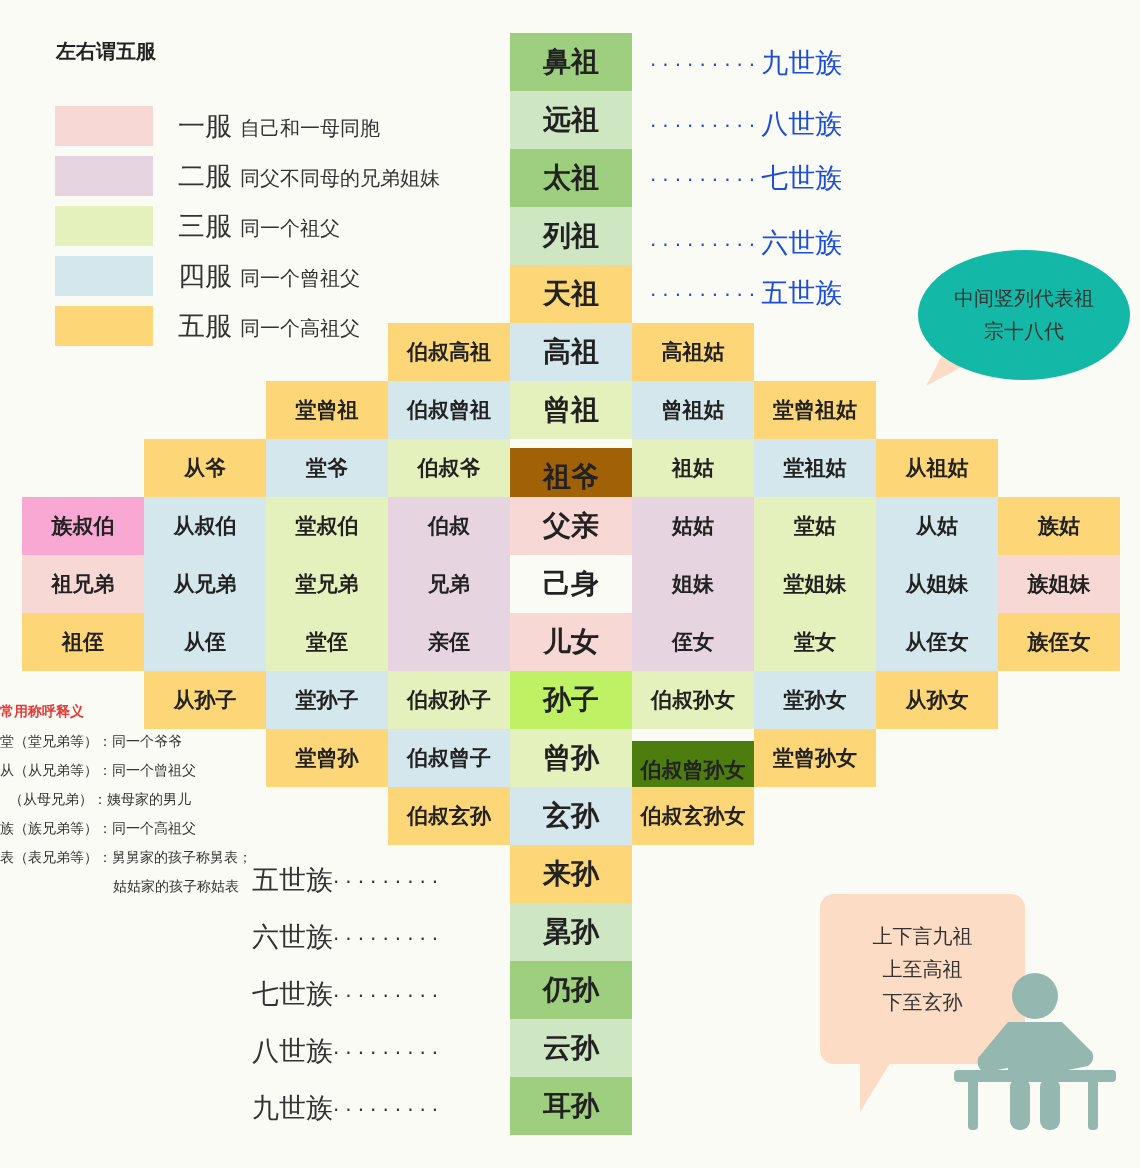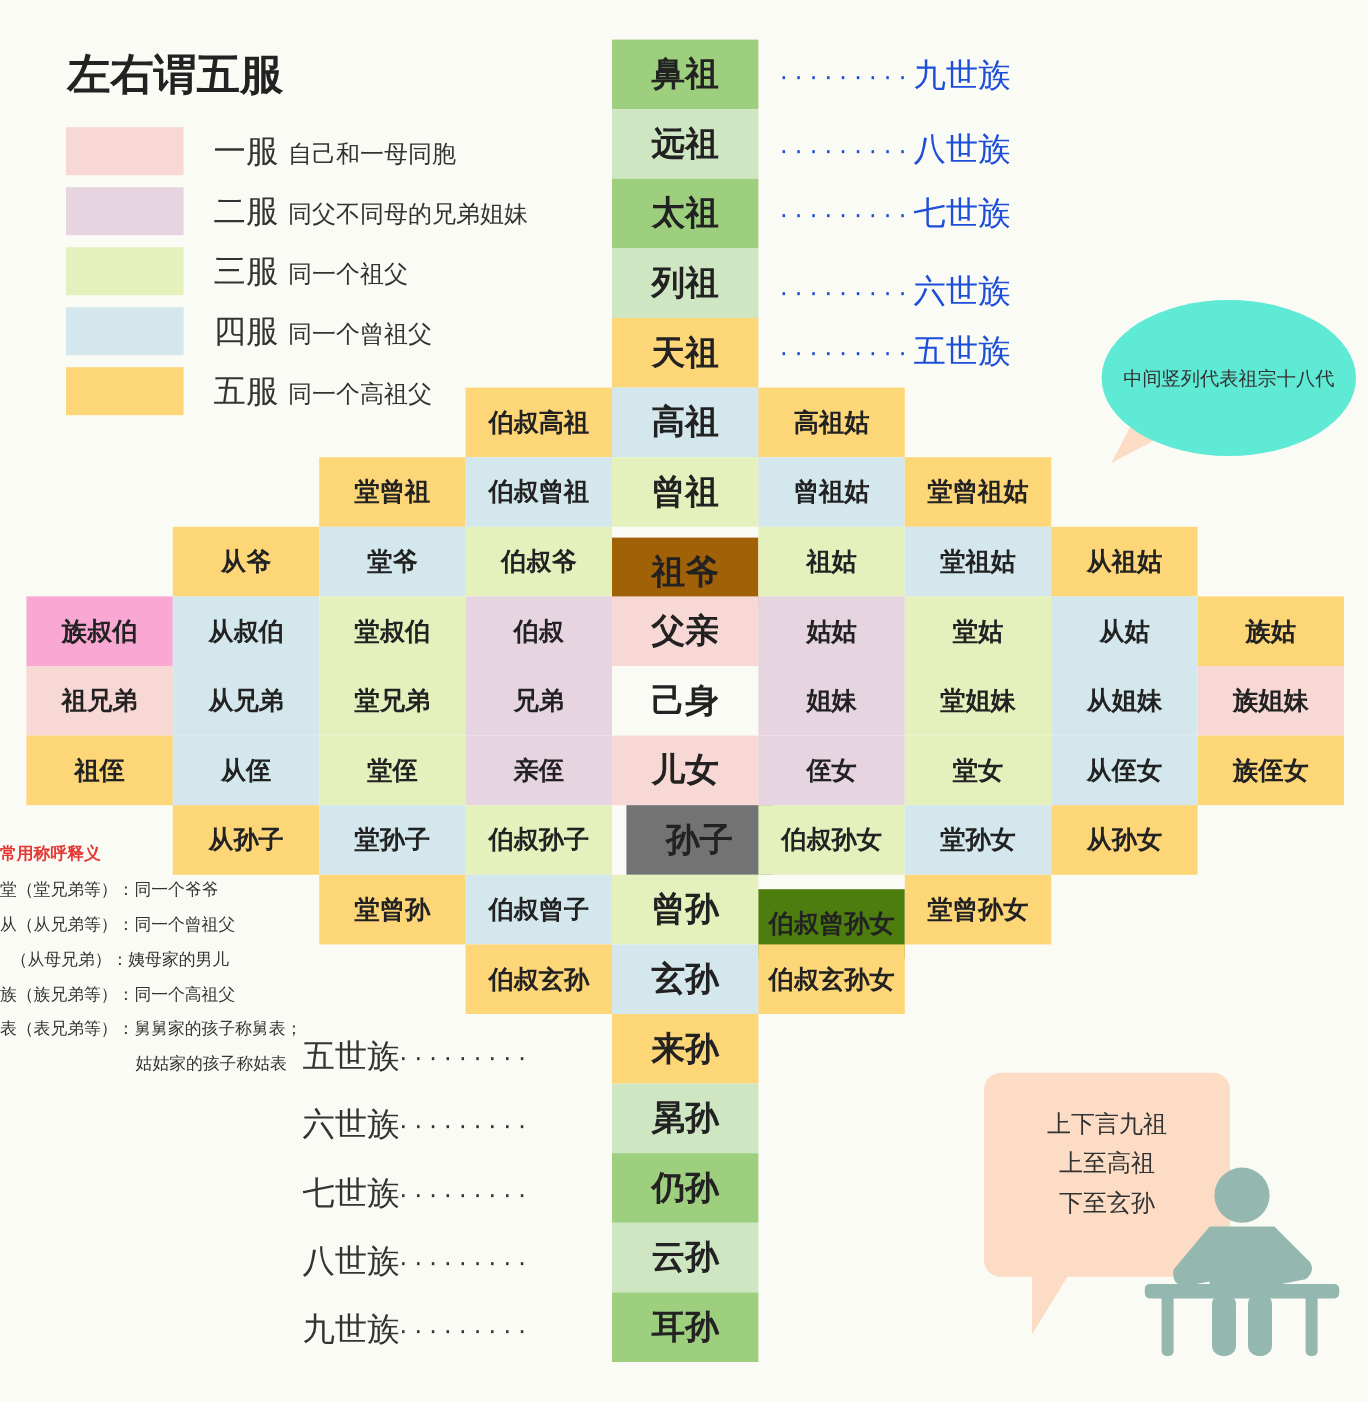--- a/index.html
+++ b/index.html
@@ -1,37 +1,37 @@
 <!DOCTYPE html>
 <html><head>
 <meta charset="utf-8">
 <style>
   html, body { margin:0; padding:0; }
   body {
     width:1140px; height:1168px; background:#fbfbf6; position:relative; overflow:hidden;
     font-family:"DejaVu Sans","Liberation Sans",sans-serif; color:#222;
   }
   .abs { position:absolute; }
-  .title { left:56px; top:38px; font-size:36px; font-weight:bold; color:#222; }
+  .title { left:56px; top:38px; font-size:20px; font-weight:bold; color:#222; }
   .legend-swatch { position:absolute; left:55px; width:98px; height:40px; }
   .legend-label { position:absolute; left:178px; font-size:27px; color:#333; white-space:nowrap; }
   .legend-desc { font-size:20px; margin-left:8px; color:#333; }
   .cell {
     position:absolute; width:122px; height:58px; display:flex; align-items:center; justify-content:center;
     font-size:21px; font-weight:bold; color:#222; white-space:nowrap; box-sizing:border-box;
   }
   .cell.center { font-size:28px; }
   .gen-r { position:absolute; left:650px; font-size:27px; color:#1d4ed8; white-space:nowrap; }
   .gen-l { position:absolute; left:252px; font-size:27px; color:#333; white-space:nowrap; }
   .dots { letter-spacing:6px; font-size:20px; }
   .notes-title { left:0px; top:703px; font-size:14px; font-weight:bold; color:#e53935; }
   .note { position:absolute; left:0px; font-size:14px; color:#333; white-space:nowrap; }
   .bubble1 {
-    left:918px; top:250px; width:212px; height:130px; background:#5eead4; border-radius:50%;
-    display:flex; flex-direction:row; align-items:center; justify-content:center; font-size:16px; color:#333; line-height:33px;
+    left:918px; top:250px; width:212px; height:130px; background:#14b8a6; border-radius:50%;
+    display:flex; flex-direction:column; align-items:center; justify-content:center; font-size:20px; color:#333; line-height:33px;
   }
   .bubble2 {
     left:820px; top:894px; width:205px; height:170px; background:#fcdcc4; border-radius:14px;
     display:flex; flex-direction:column; align-items:center; justify-content:center; font-size:20px; color:#333; line-height:33px; padding-bottom:20px; box-sizing:border-box;
   }
 </style>
 </head>
 <body>
 
 <div class="abs title">左右谓五服</div>
@@ -93,21 +93,21 @@
     <div class="cell" style="left: 266px; top: 613px; background: rgb(228, 241, 189);">堂侄</div>
     <div class="cell" style="left: 388px; top: 613px; background: rgb(230, 213, 224);">亲侄</div>
     <div class="cell center" style="left: 510px; top: 613px; background: rgb(248, 216, 212);">儿女</div>
     <div class="cell" style="left: 632px; top: 613px; background: rgb(230, 213, 224);">侄女</div>
     <div class="cell" style="left: 754px; top: 613px; background: rgb(228, 241, 189);">堂女</div>
     <div class="cell" style="left: 876px; top: 613px; background: rgb(211, 231, 236);">从侄女</div>
     <div class="cell" style="left: 998px; top: 613px; background: rgb(253, 214, 120);">族侄女</div>
     <div class="cell" style="left: 144px; top: 671px; background: rgb(253, 214, 120);">从孙子</div>
     <div class="cell" style="left: 266px; top: 671px; background: rgb(211, 231, 236);">堂孙子</div>
     <div class="cell" style="left: 388px; top: 671px; background: rgb(228, 241, 189);">伯叔孙子</div>
-    <div class="cell center" style="left: 510px; top: 671px; background: #737373; margin-left: 12px;">孙子</div>
+    <div class="cell center" style="left: 510px; top: 671px; background: #bef264;">孙子</div>
     <div class="cell" style="left: 632px; top: 671px; background: rgb(228, 241, 189);">伯叔孙女</div>
     <div class="cell" style="left: 754px; top: 671px; background: rgb(211, 231, 236);">堂孙女</div>
     <div class="cell" style="left: 876px; top: 671px; background: rgb(253, 214, 120);">从孙女</div>
     <div class="cell" style="left: 266px; top: 729px; background: rgb(253, 214, 120);">堂曾孙</div>
     <div class="cell" style="left: 388px; top: 729px; background: rgb(211, 231, 236);">伯叔曾子</div>
     <div class="cell center" style="left: 510px; top: 729px; background: rgb(228, 241, 189);">曾孙</div>
     <div class="cell" style="left: 632px; top: 729px; background: #4d7c0f; margin-top: 12px;">伯叔曾孙女</div>
     <div class="cell" style="left: 754px; top: 729px; background: rgb(253, 214, 120);">堂曾孙女</div>
     <div class="cell" style="left: 388px; top: 787px; background: rgb(253, 214, 120);">伯叔玄孙</div>
     <div class="cell center" style="left: 510px; top: 787px; background: rgb(211, 231, 236);">玄孙</div>

